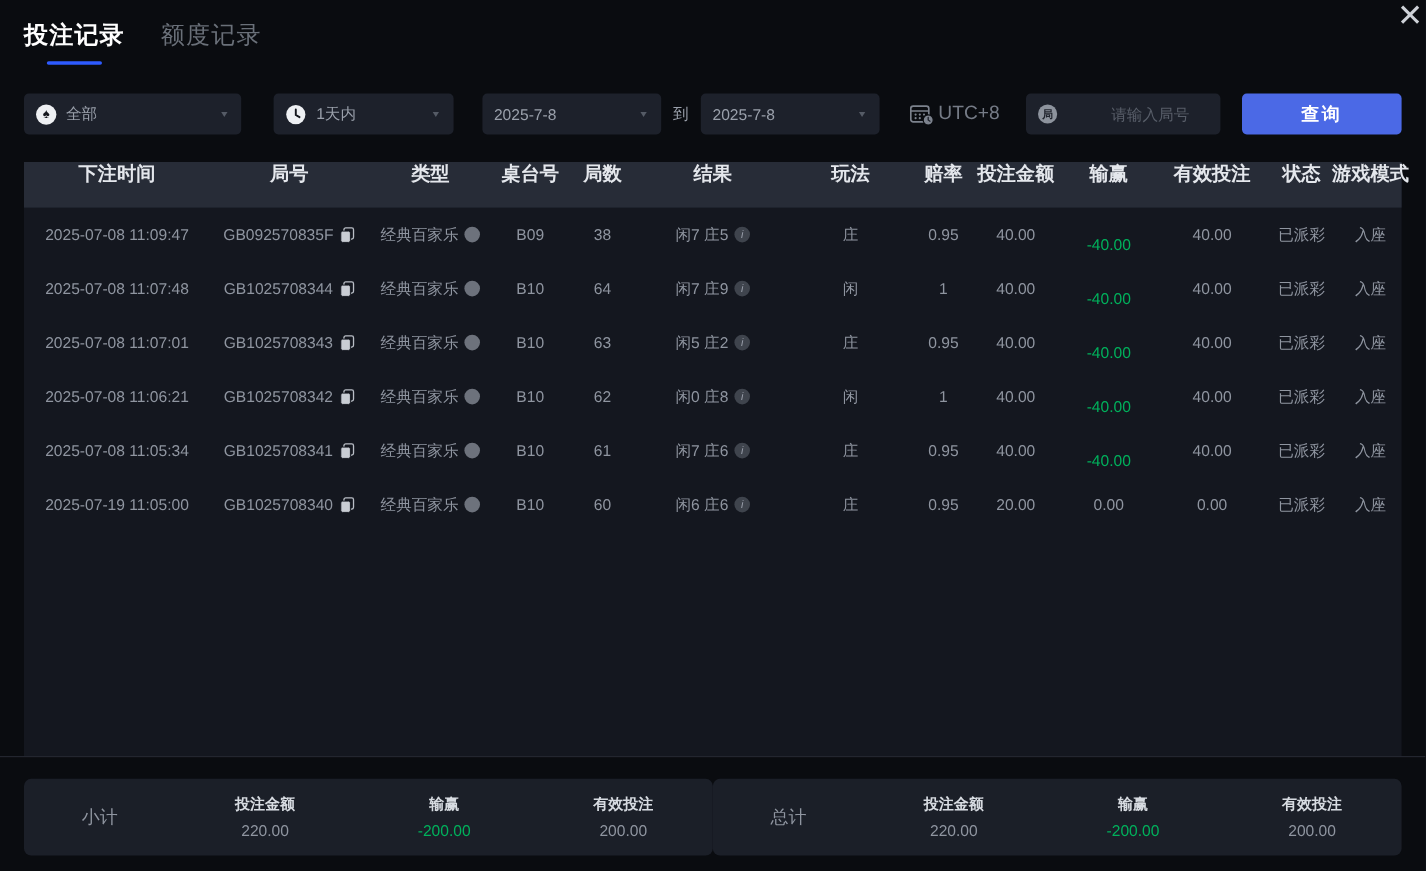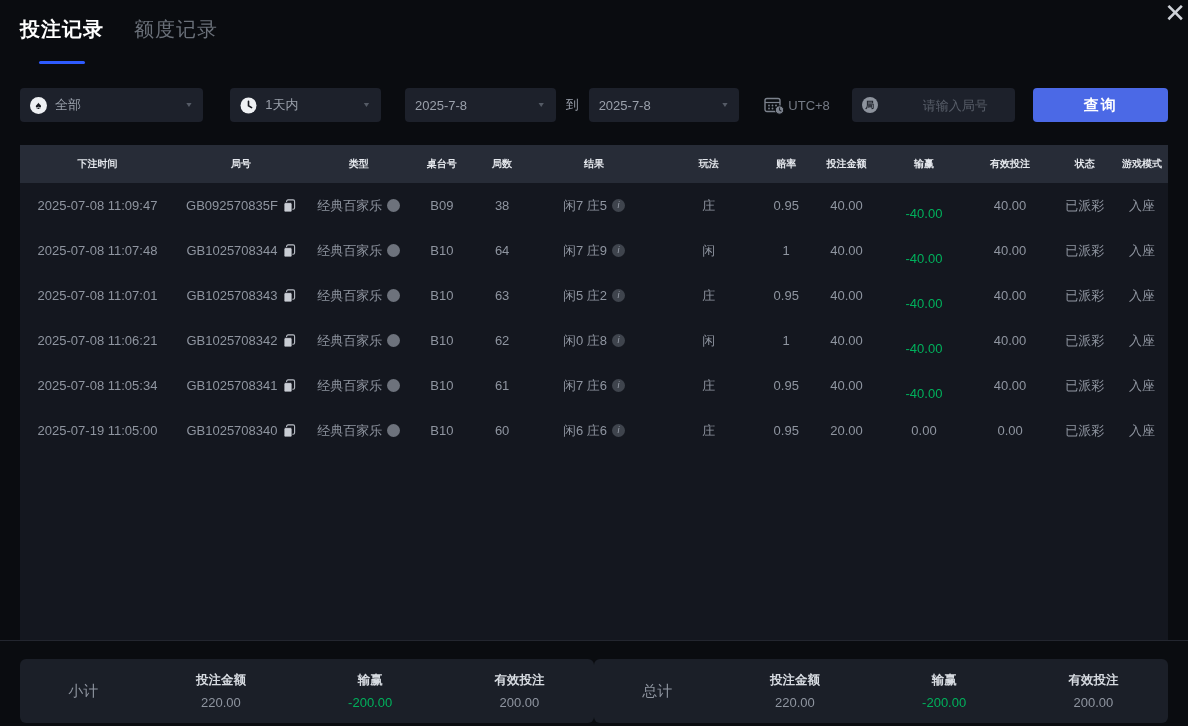--- a/index.html
+++ b/index.html
@@ -12,21 +12,21 @@
     color:#8f95a0;
   }
   
   .close-x {
     position:absolute; top:-6px; right:-4px;
     font-size:26px; color:#ced2d8; cursor:pointer;
     line-height:1; font-weight:300; padding:6px;
   }
   
   .tabs { display:flex; gap:30px; padding:16px 0 0 20px; align-items:flex-end; }
-  .tab { font-size:20px; color:#6a7079; cursor:pointer; padding-bottom:21px; position:relative; letter-spacing:1px;}
+  .tab { font-size:20px; color:#6a7079; cursor:pointer; padding-bottom:11px; position:relative; letter-spacing:1px;}
   .tab.active { color:#ffffff; font-weight:bold; }
   .tab.active::after {
     content:""; position:absolute; left:50%; transform:translateX(-50%);
     bottom:0; width:46px; height:3px; border-radius:2px;
     background:var(--underline,#2e5bff);
   }
   
   .filters { margin:24px 20px 0; display:flex; align-items:center; height:34px; }
   .fbox {
     height:34px; background:#1d212b; border-radius:4px;
@@ -37,21 +37,21 @@
   .w-range { width:152px; margin-left:27px; }
   .w-date1 { width:152px; margin-left:24px; }
   .w-date2 { width:152px; margin-left:5px; }
   .to-label { margin-left:10px; margin-right:5px; font-size:13px; color:#9aa0ab; }
   .caret { margin-left:auto; font-size:9px; color:#555b66; transform:scaleY(.8); }
   .circle-badge {
     width:17px; height:17px; border-radius:50%; background:#eef0f3;
     color:#14161c; font-size:11px; line-height:17px; text-align:center;
     margin-right:8px; flex:0 0 auto; flex-shrink:0;
   }
-  .tz-group { display:flex; align-items:center; margin-left:25px; color:#757b86; font-size:13px;justify-content:flex-end; }
+  .tz-group { display:flex; align-items:center; margin-left:25px; color:#757b86; font-size:16px;justify-content:flex-end; }
   .tz-group svg { margin-right:3px; }
   .round-search {
     margin-left:22px; width:165px; height:34px; background:#1d212b;
     border-radius:4px; display:flex; align-items:center; padding:0 10px;
   }
   .round-badge {
     width:16px; height:16px; border-radius:50%; background:#8d939d;
     color:#20242d; font-size:9px; line-height:16px; text-align:center;
     margin-right:7px; flex-shrink:0; font-weight:bold;
   }
@@ -62,22 +62,22 @@
   .round-search input::placeholder { color:#585e69; }
   .search-btn {
     margin-left:18px; width:136px; height:34px;
     background:var(--blue,#4b69e6); border:none; border-radius:4px;
     color:#ffffff; font-size:15px; font-weight:bold; cursor:pointer;
     letter-spacing:2px; font-family:"Liberation Sans",sans-serif;
   }
   
   .table { margin:23px 20px 0; height:495px; background:#14171f; }
   .thead {
-    display:flex; height:38px; align-items:center;
-    background:#272c37; font-weight:bold; font-size:10px; color:#e4e7ec;
+    display:flex; height:38px; align-items:flex-start;
+    background:#272c37; font-weight:bold; font-size:16px; color:#e4e7ec;
   }
   .trow { display:flex; height:45px; align-items:center; font-size:13px; color:#8f95a0; }
   .cell {
     display:flex; justify-content:center; align-items:center; gap:5px;
     white-space:nowrap; overflow:visible;
   }
   .c1{width:13.5%}.c2{width:11.5%}.c3{width:9%}.c4{width:5.5%}.c5{width:5%}
   .c6{width:11%}.c7{width:9%}.c8{width:4.5%}.c9{width:6%}.c10{width:7.5%}
   .c11{width:7.5%}.c12{width:5.5%}.c13{width:4.5%}
   .gdot { width:13px; height:13px; border-radius:50%; background:#6d727c; }

